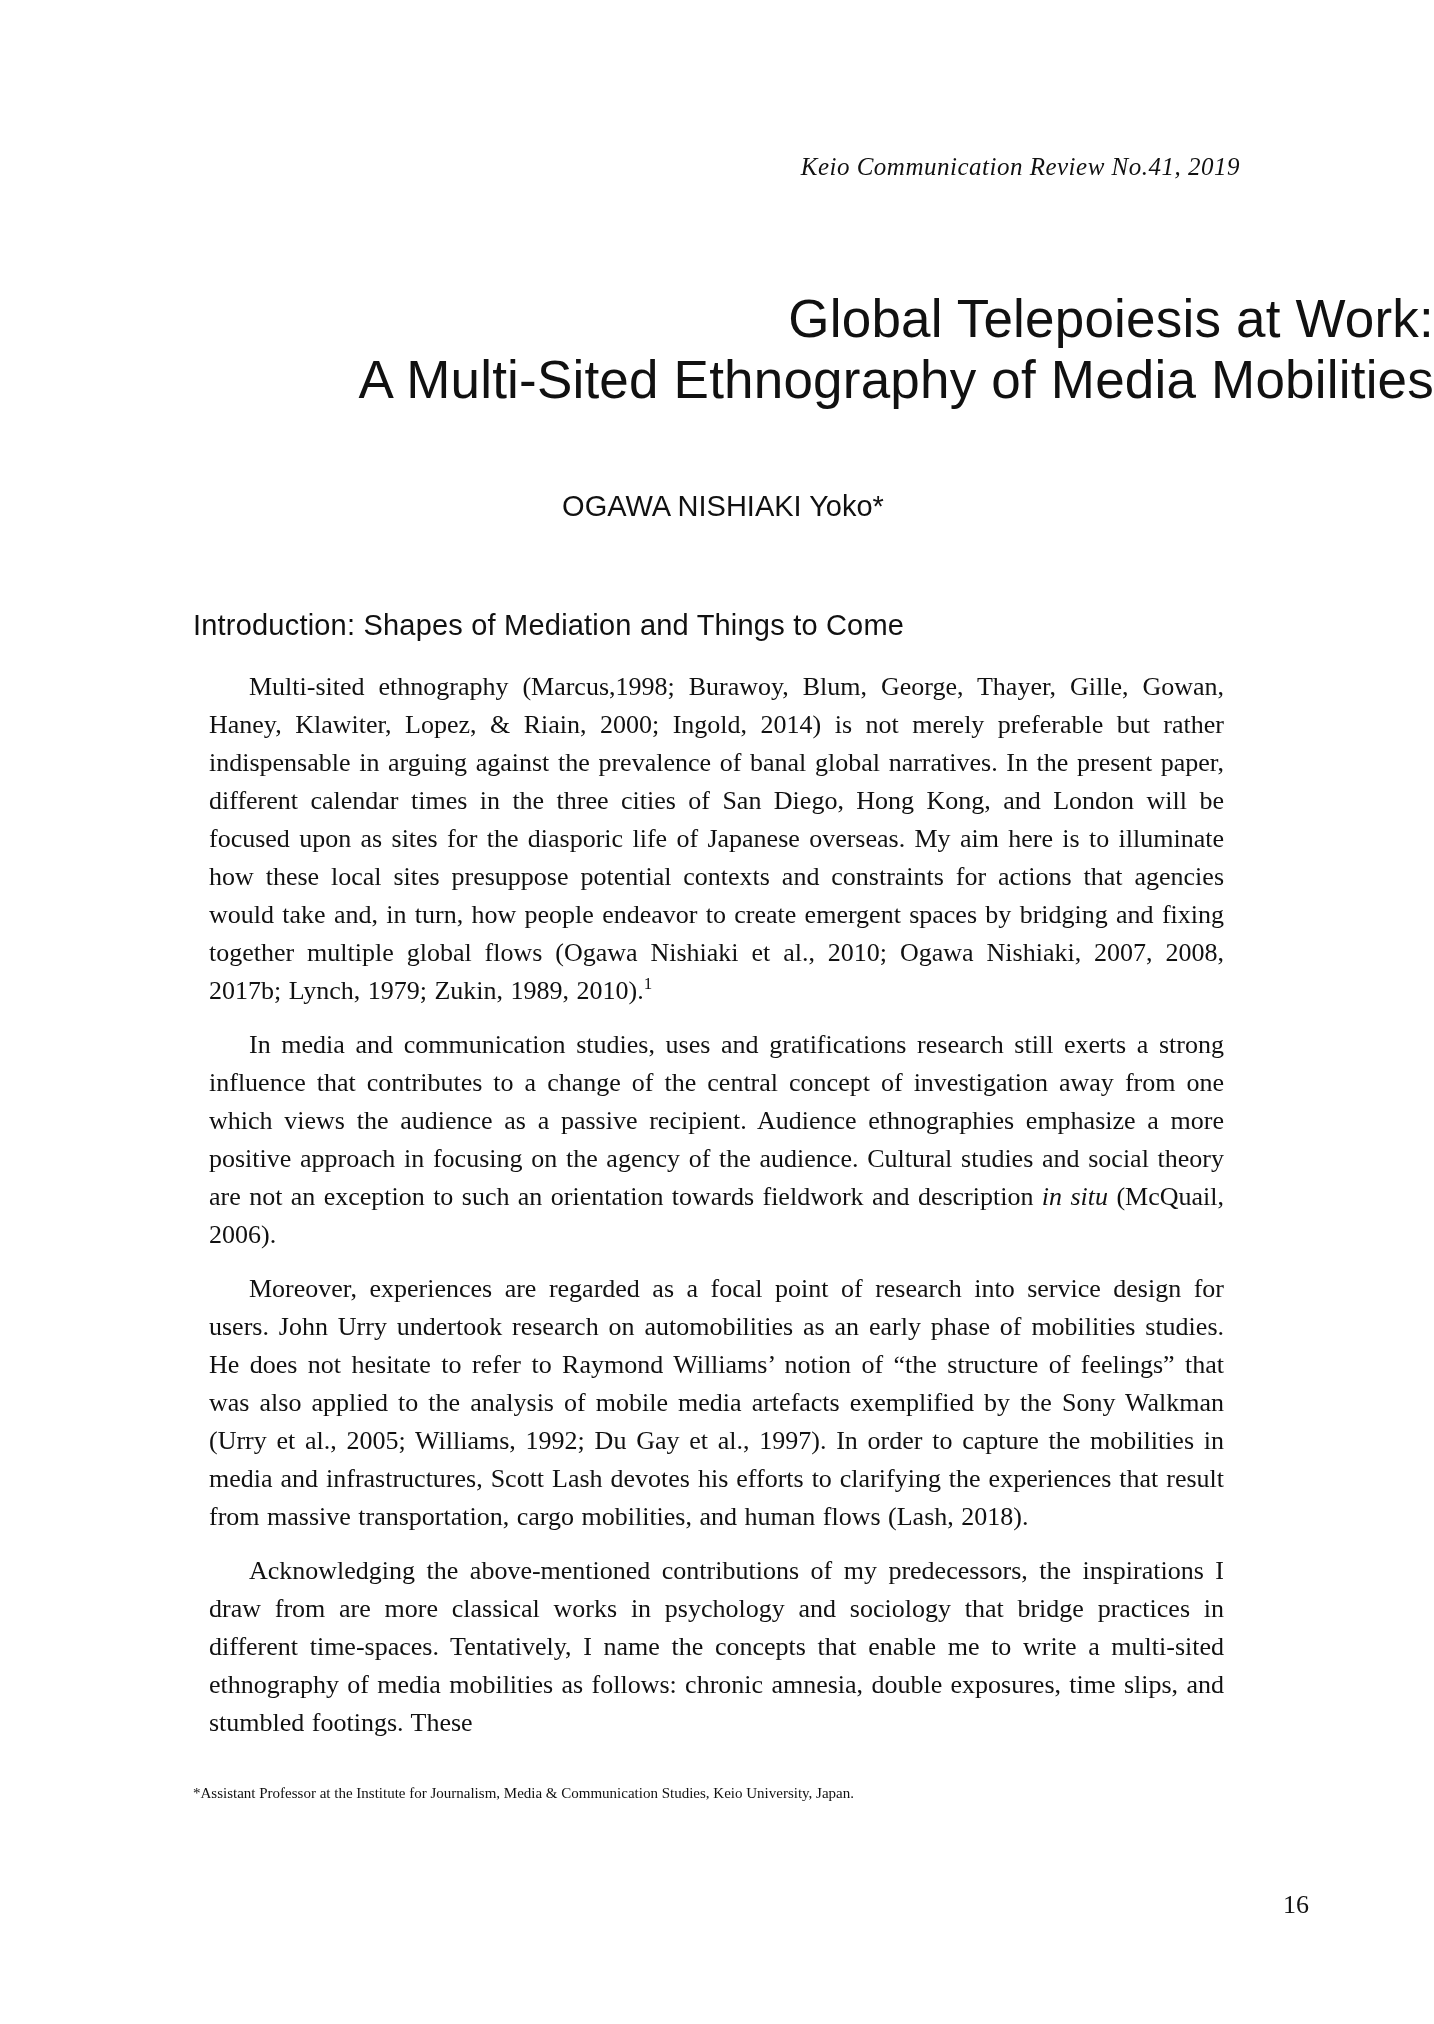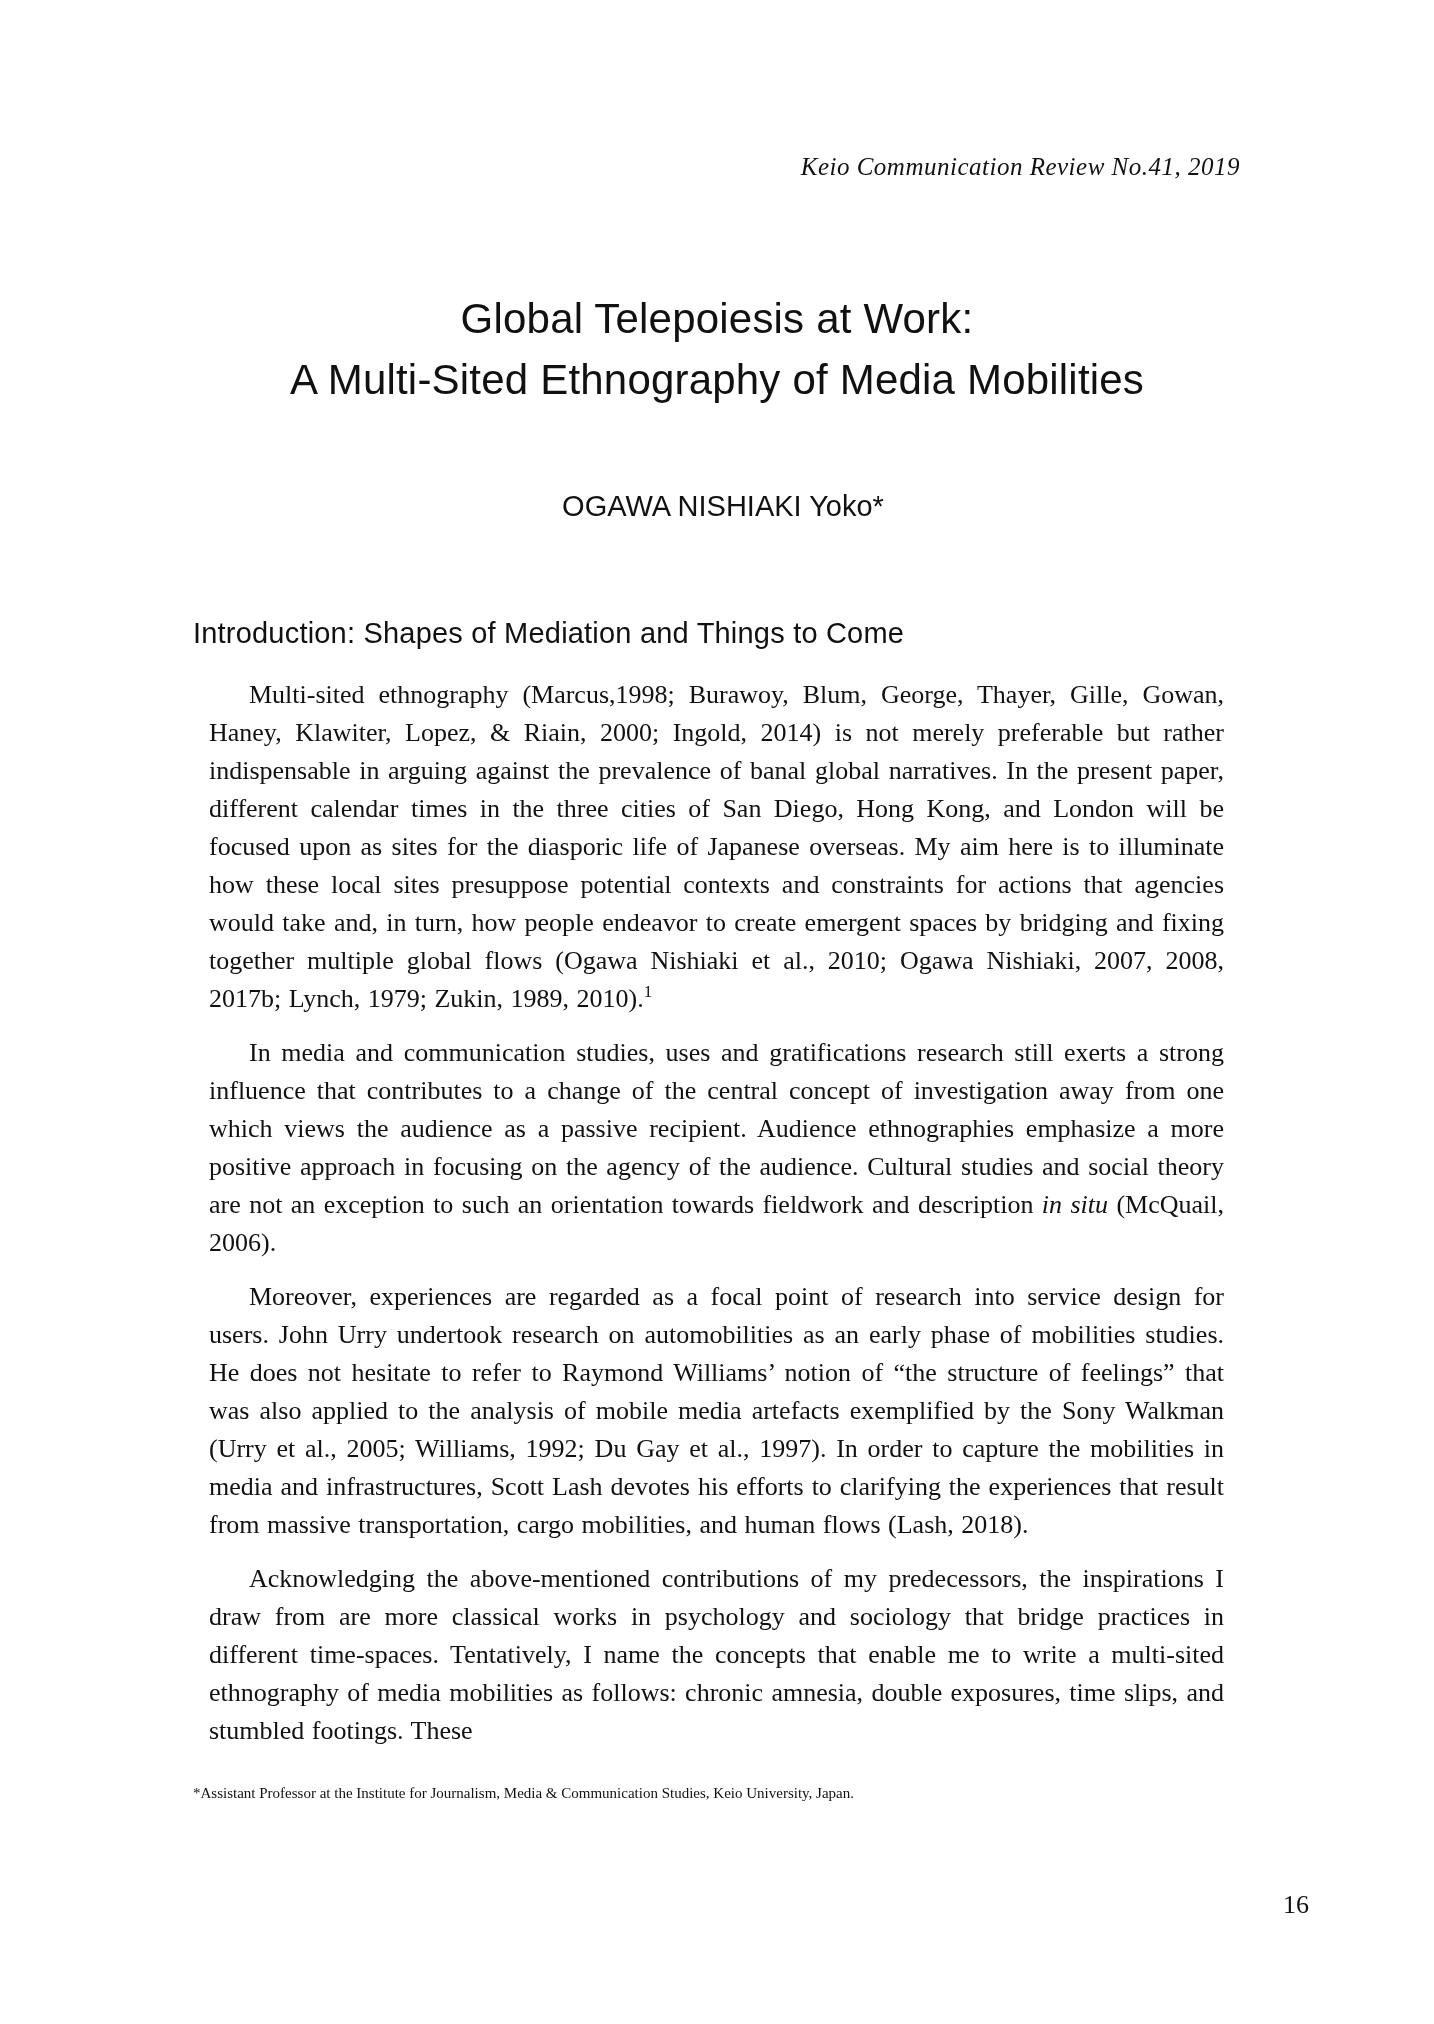--- a/index.html
+++ b/index.html
@@ -18,23 +18,23 @@
     font-family: "Liberation Serif", serif;
     font-style: italic;
     font-size: 25px;
     letter-spacing: 0.5px;
     white-space: nowrap;
   }
   .title-block {
     position: absolute;
     top: 288px;
     left: 0; right: 0;
-    text-align: center;
+    text-align: right;
     font-family: "Liberation Sans", sans-serif;
-    font-size: 42px;
+    font-size: 53px;
     font-weight: 400;
     line-height: 61px;
     letter-spacing: 0.2px;
   }
   .author-line {
     position: absolute;
     top: 490px;
     left: 12px; right: 0;
     text-align: center;
     font-family: "Liberation Sans", sans-serif;
@@ -44,21 +44,21 @@
   .content {
     position: absolute;
     top: 601px;
     left: 193px;
     width: 1047px;
   }
   .section-heading {
     font-family: "Liberation Sans", sans-serif;
     font-size: 29px;
     font-weight: 400;
-    margin: 16px 0 26px 0;
+    margin: 8px 0 26px 0;
     letter-spacing: 0.2px;
   }
   .body-para {
     font-family: "Liberation Serif", serif;
     font-size: 26px;
     line-height: 38px;
     text-align: justify;
     text-indent: 40px;
     margin: 16px;
     word-spacing: 1px;

